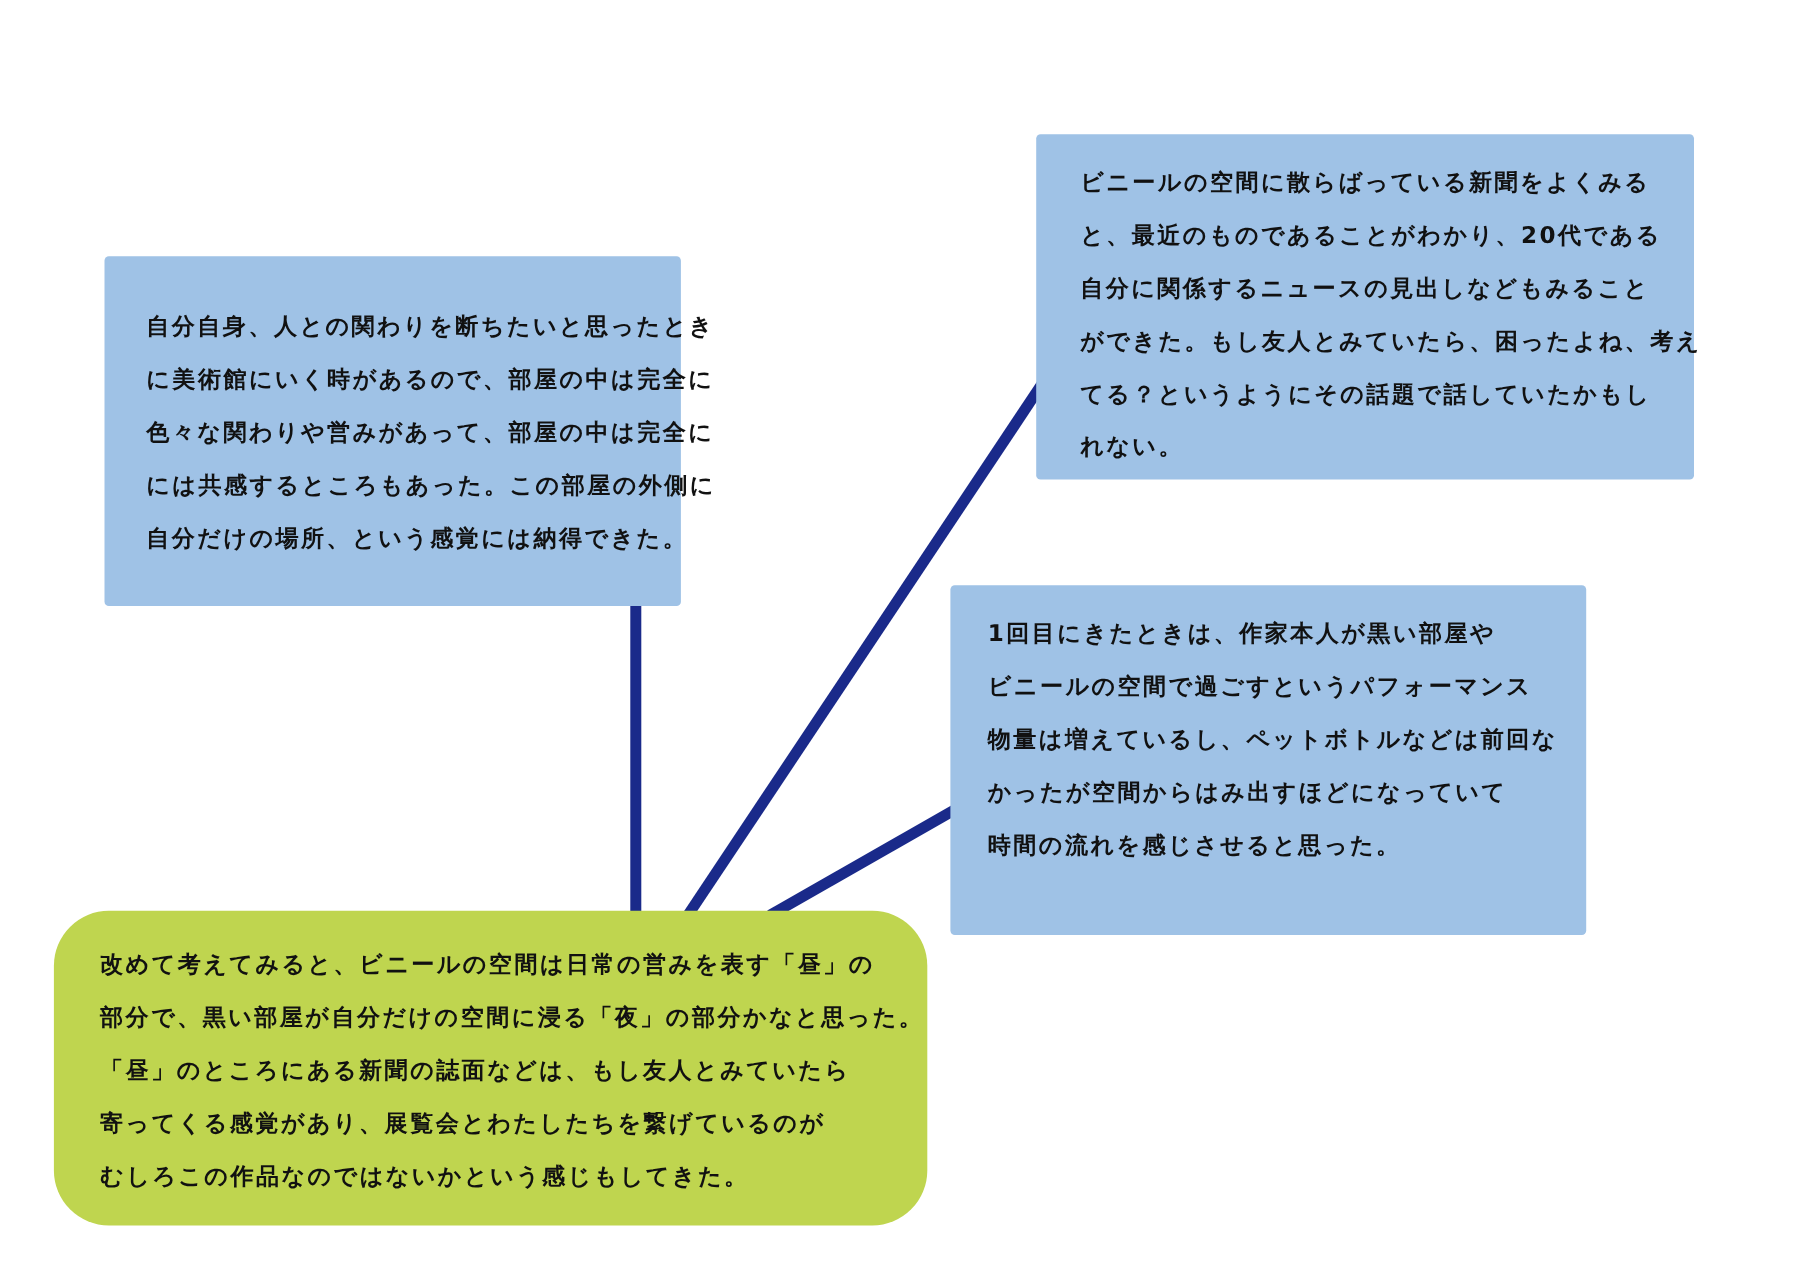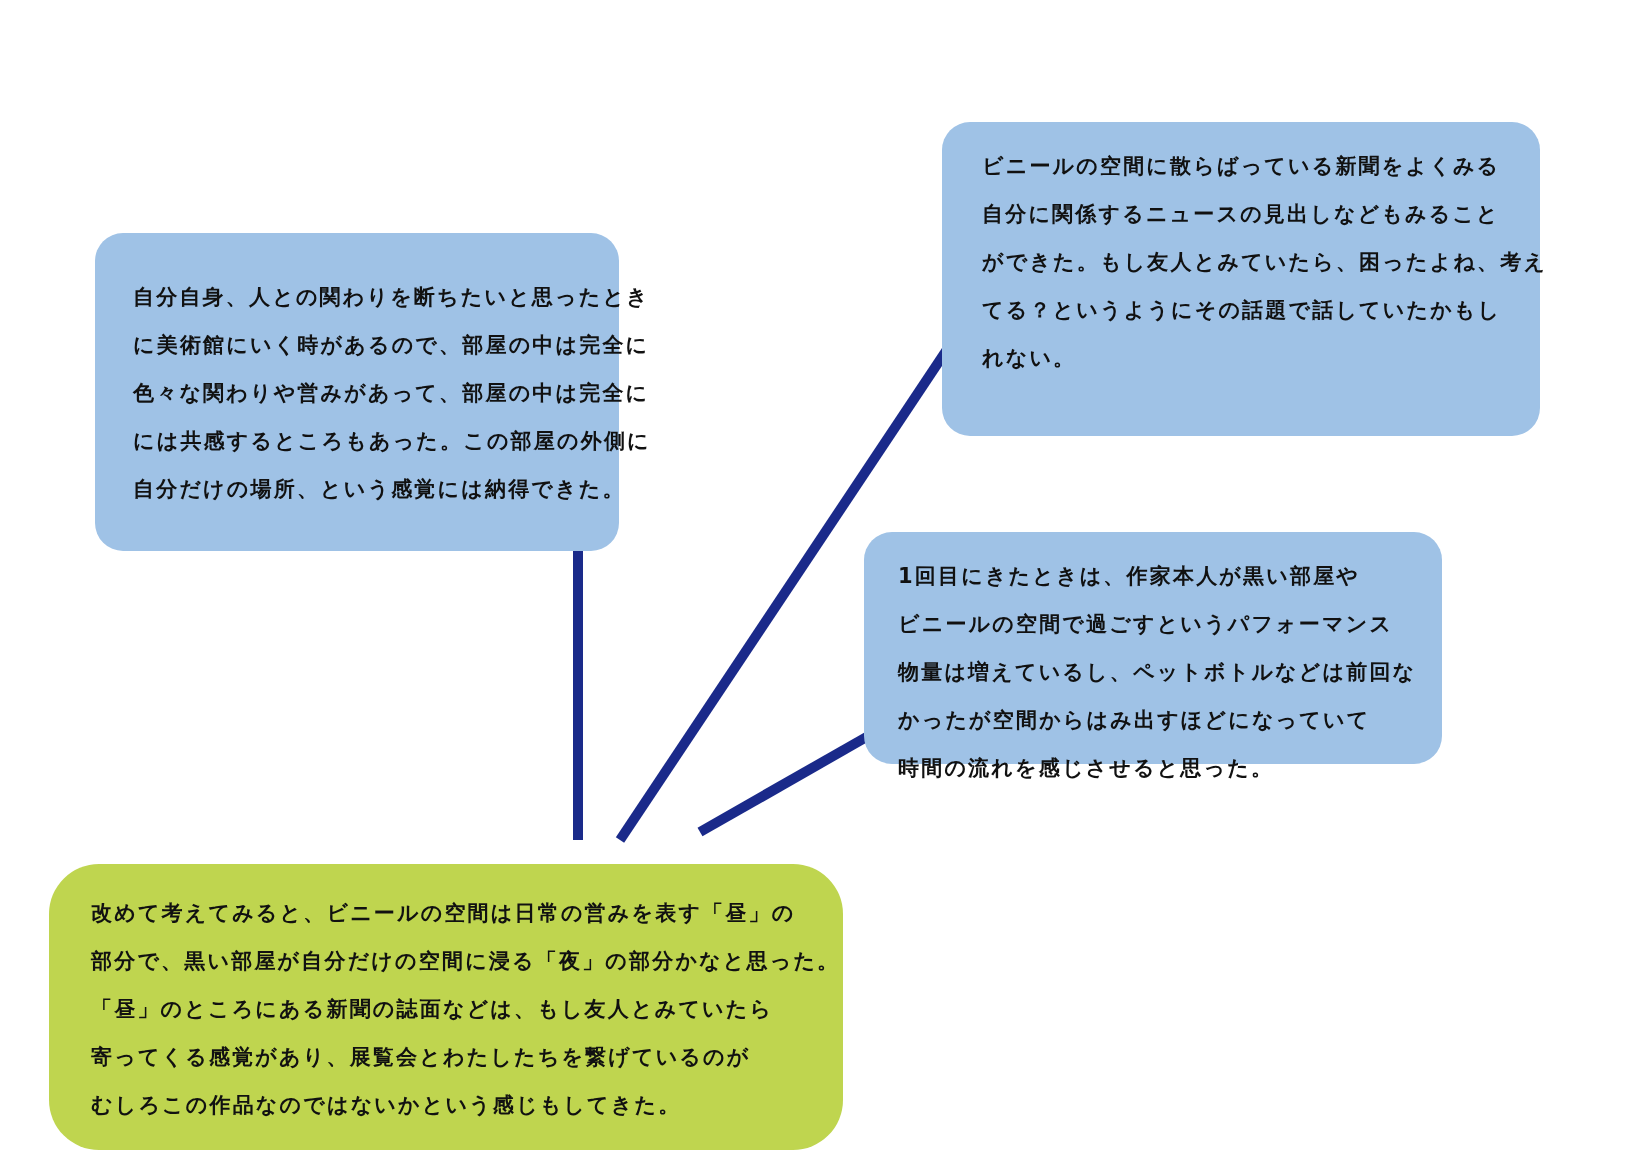--- a/index.html
+++ b/index.html
@@ -24,21 +24,21 @@
     position: absolute;
     left: 0; top: 0;
     width: 1648px;
     height: 1158px;
     z-index: 1;
   }
   .box {
     position: absolute;
     z-index: 2;
     box-sizing: border-box;
-    border-radius: 28px;
+    border-radius: 4px;
     color: #111111;
     font-weight: bold;
     font-size: 21px;
     line-height: 48px;
     letter-spacing: 2.2px;
   }
   .box .line {
     display: block;
     white-space: nowrap;
   }
@@ -50,29 +50,28 @@
     width: 524px; height: 318px;
     padding: 40px 0 0 38px;
   }
   #box-top-right {
     left: 942px; top: 122px;
     width: 598px; height: 314px;
     padding: 20px 0 0 40px;
   }
   #box-mid-right {
     left: 864px; top: 532px;
-    width: 578px; height: 232px;
+    width: 578px; height: 318px;
     padding: 20px 0 0 34px;
   }
   #box-green {
     left: 49px; top: 828px;
     width: 794px; height: 286px;
     padding: 25px 0 0 42px;
     border-radius: 50px;
-    margin-top: 36px;
   }
 </style>
 </head>
 <body>
 
 <div class="canvas">
 
   <svg class="connectors" viewBox="0 0 1648 1158">
     <line x1="578" y1="545" x2="578" y2="840" stroke="#1a2a8a" stroke-width="10"></line>
     <line x1="948" y1="348" x2="620" y2="840" stroke="#1a2a8a" stroke-width="10"></line>
@@ -82,20 +81,21 @@
   <div id="box-left" class="box box-blue">
     <span class="line">自分自身、人との関わりを断ちたいと思ったとき</span>
     <span class="line">に美術館にいく時があるので、部屋の中は完全に</span>
     <span class="line">色々な関わりや営みがあって、部屋の中は完全に</span>
     <span class="line">には共感するところもあった。この部屋の外側に</span>
     <span class="line">自分だけの場所、という感覚には納得できた。</span>
   </div>
 
   <div id="box-top-right" class="box box-blue">
     <span class="line">ビニールの空間に散らばっている新聞をよくみる</span>
+    <span class="line">と、最近のものであることがわかり、20代である</span>
     <span class="line">自分に関係するニュースの見出しなどもみること</span>
     <span class="line">ができた。もし友人とみていたら、困ったよね、考え</span>
     <span class="line">てる？というようにその話題で話していたかもし</span>
     <span class="line">れない。</span>
   </div>
 
   <div id="box-mid-right" class="box box-blue">
     <span class="line">1回目にきたときは、作家本人が黒い部屋や</span>
     <span class="line">ビニールの空間で過ごすというパフォーマンス</span>
     <span class="line">物量は増えているし、ペットボトルなどは前回な</span>

